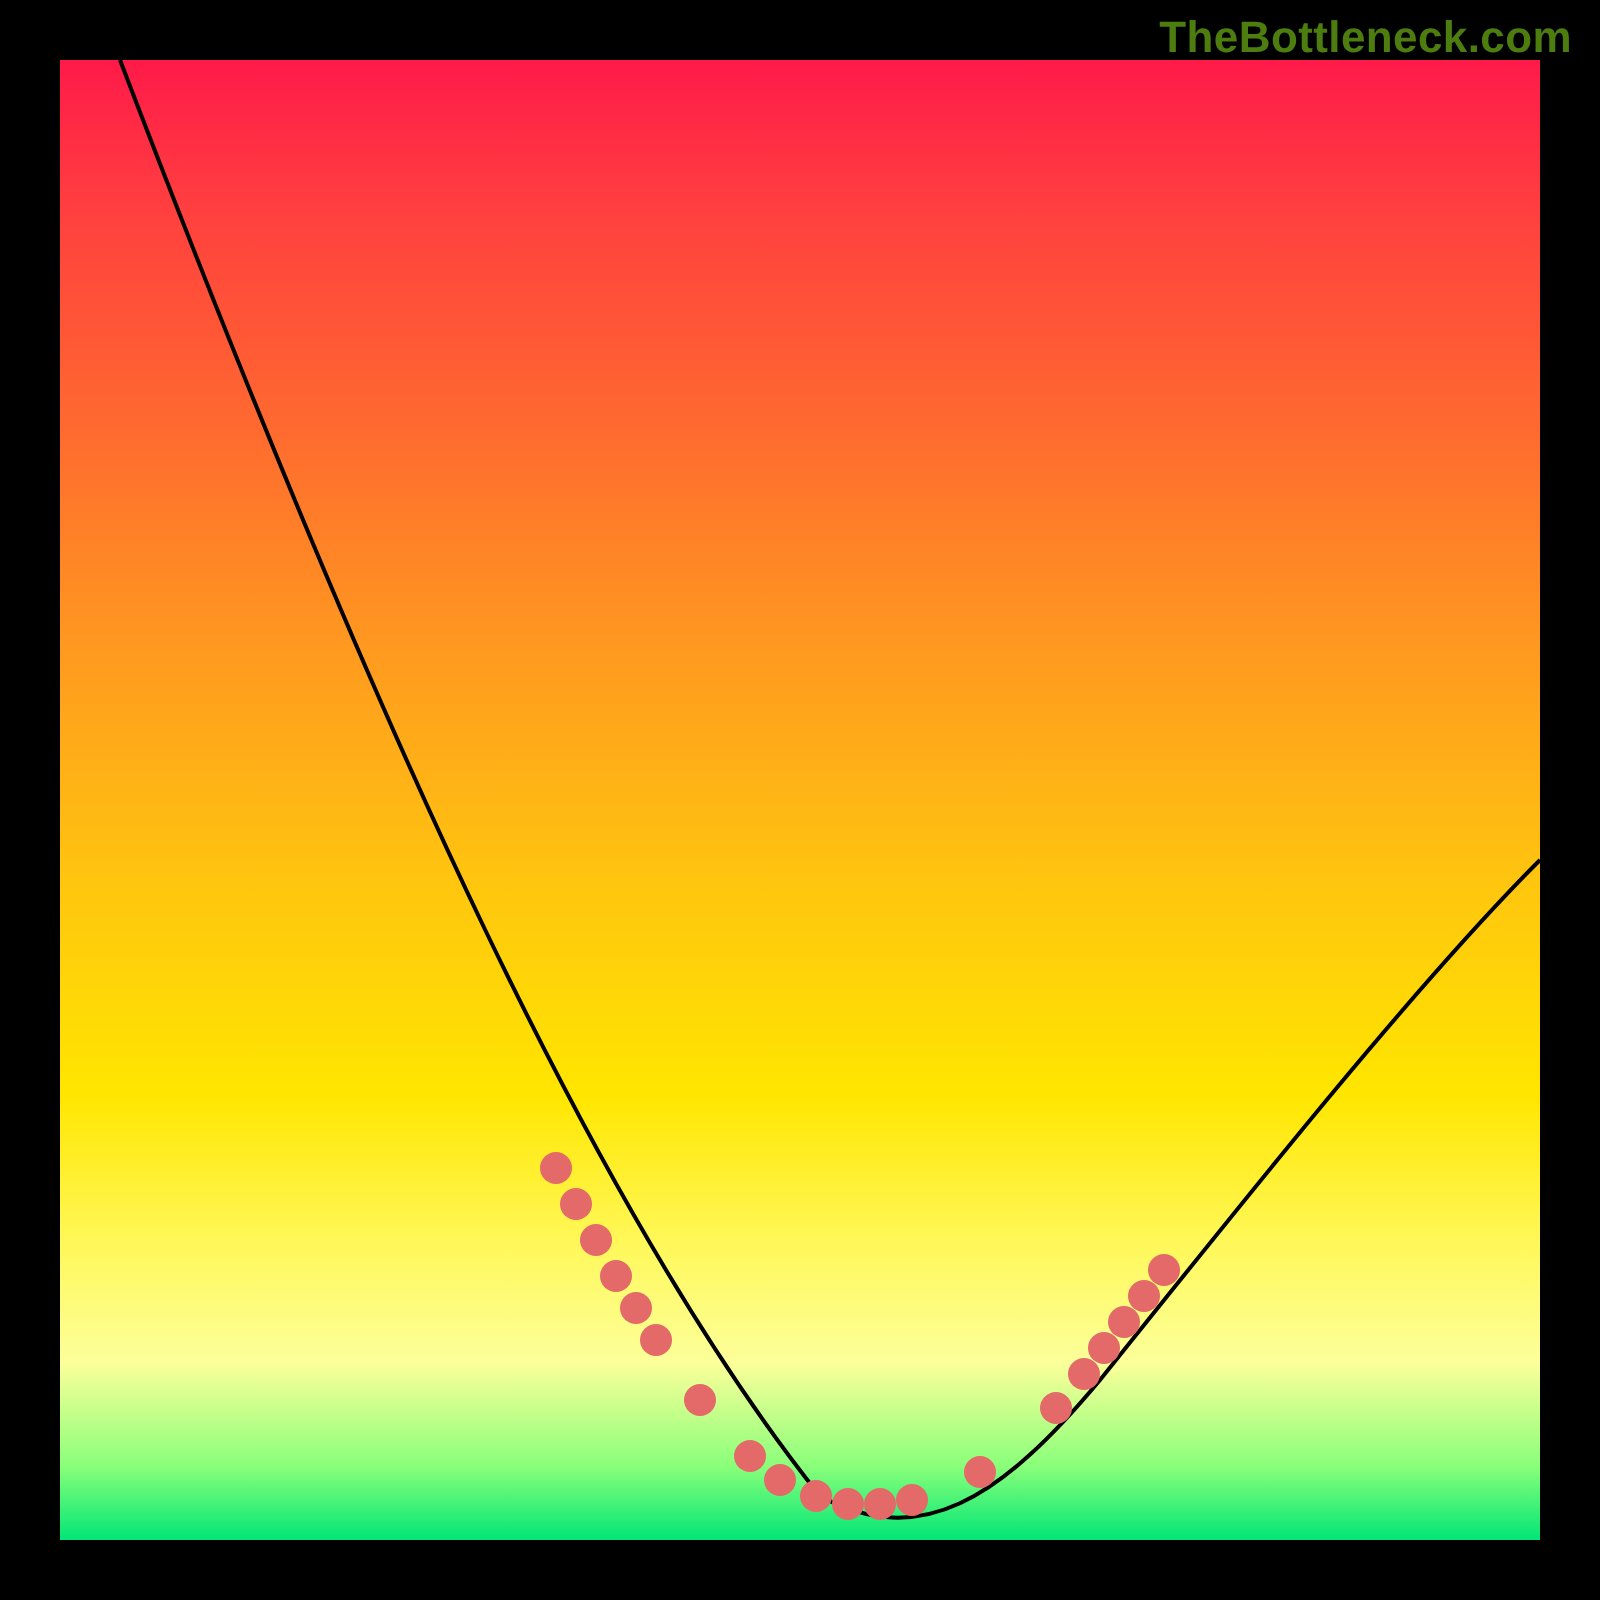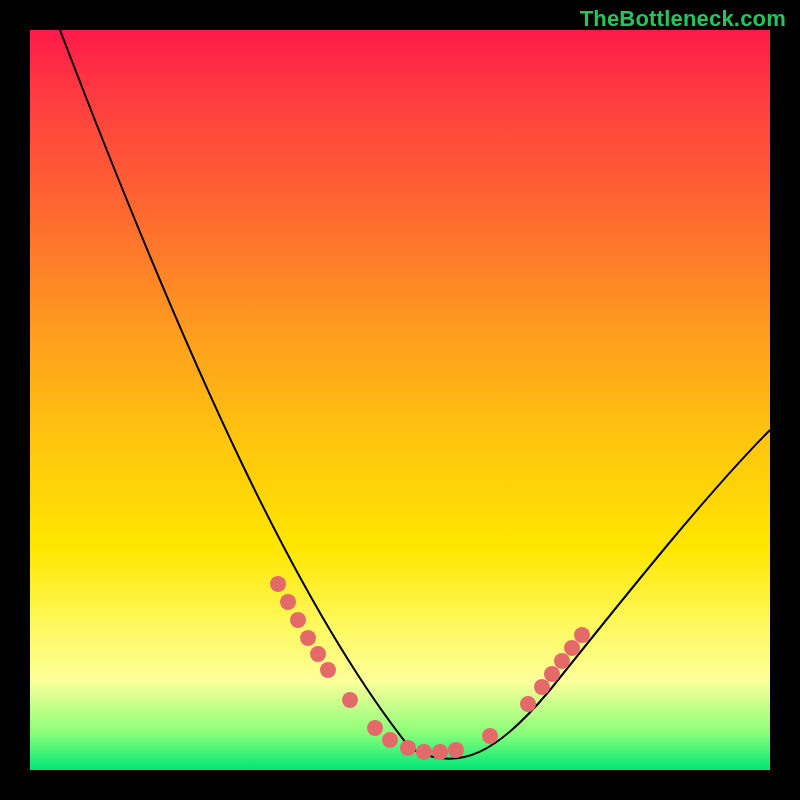--- a/index.html
+++ b/index.html
@@ -27,21 +27,21 @@
       #fff85a 80%,
       #fcff9a 88%,
       #8aff7a 95%,
       #00e676 100%
     );
   }
   .watermark {
     position: absolute;
     top: 6px;
     right: 14px;
-    color: #22c55e;
+    color: #4d7c0f;
     font-size: 22px;
     font-weight: bold;
     letter-spacing: 0.2px;
     user-select: none;
   }
   svg.curve {
     position: absolute;
     left: 0;
     top: 0;
     width: 740px;

